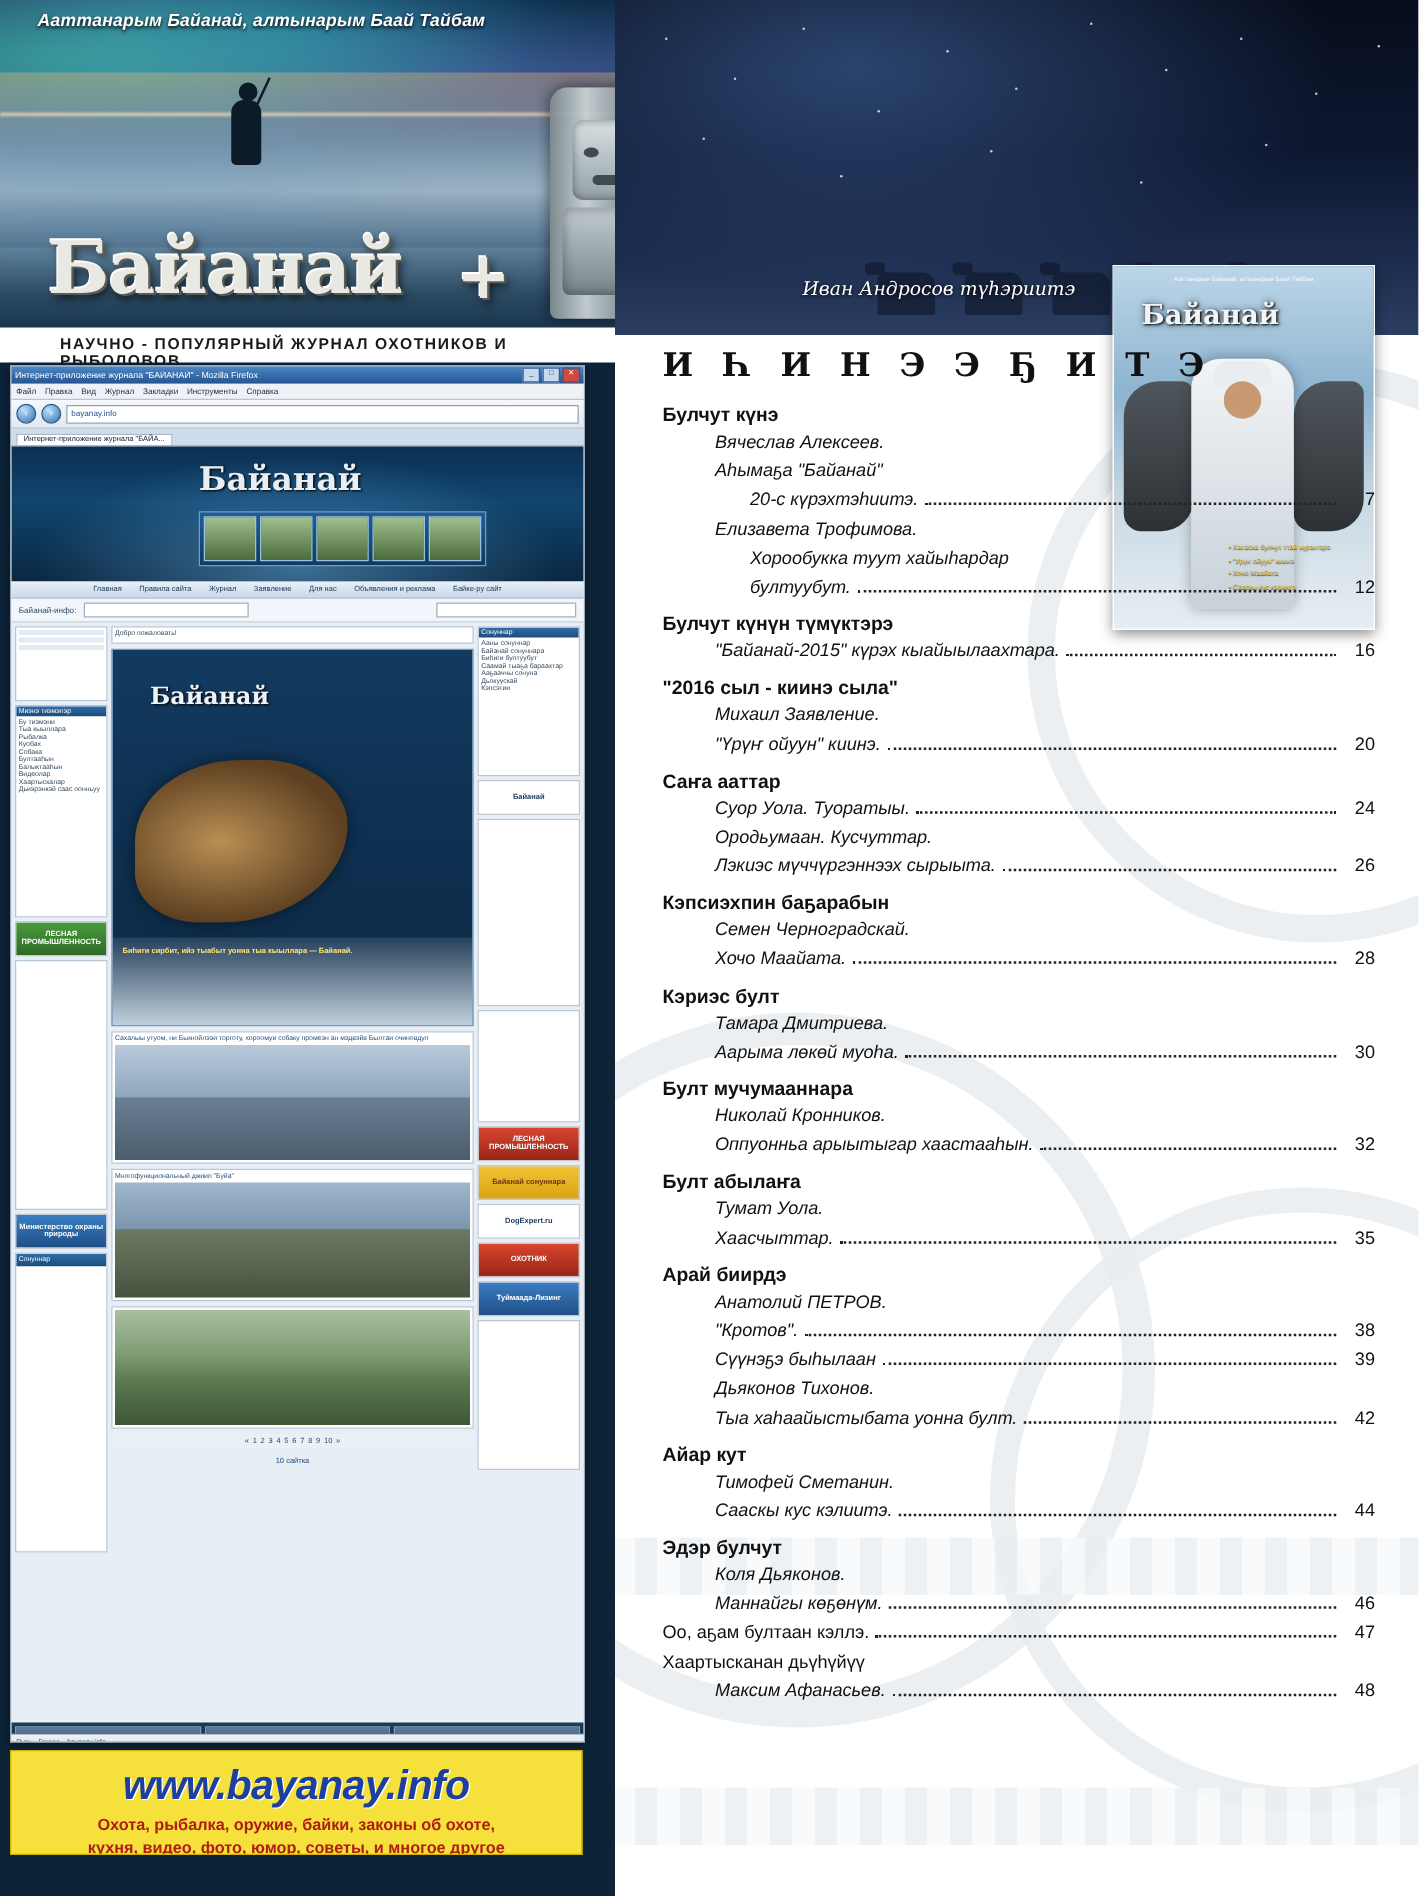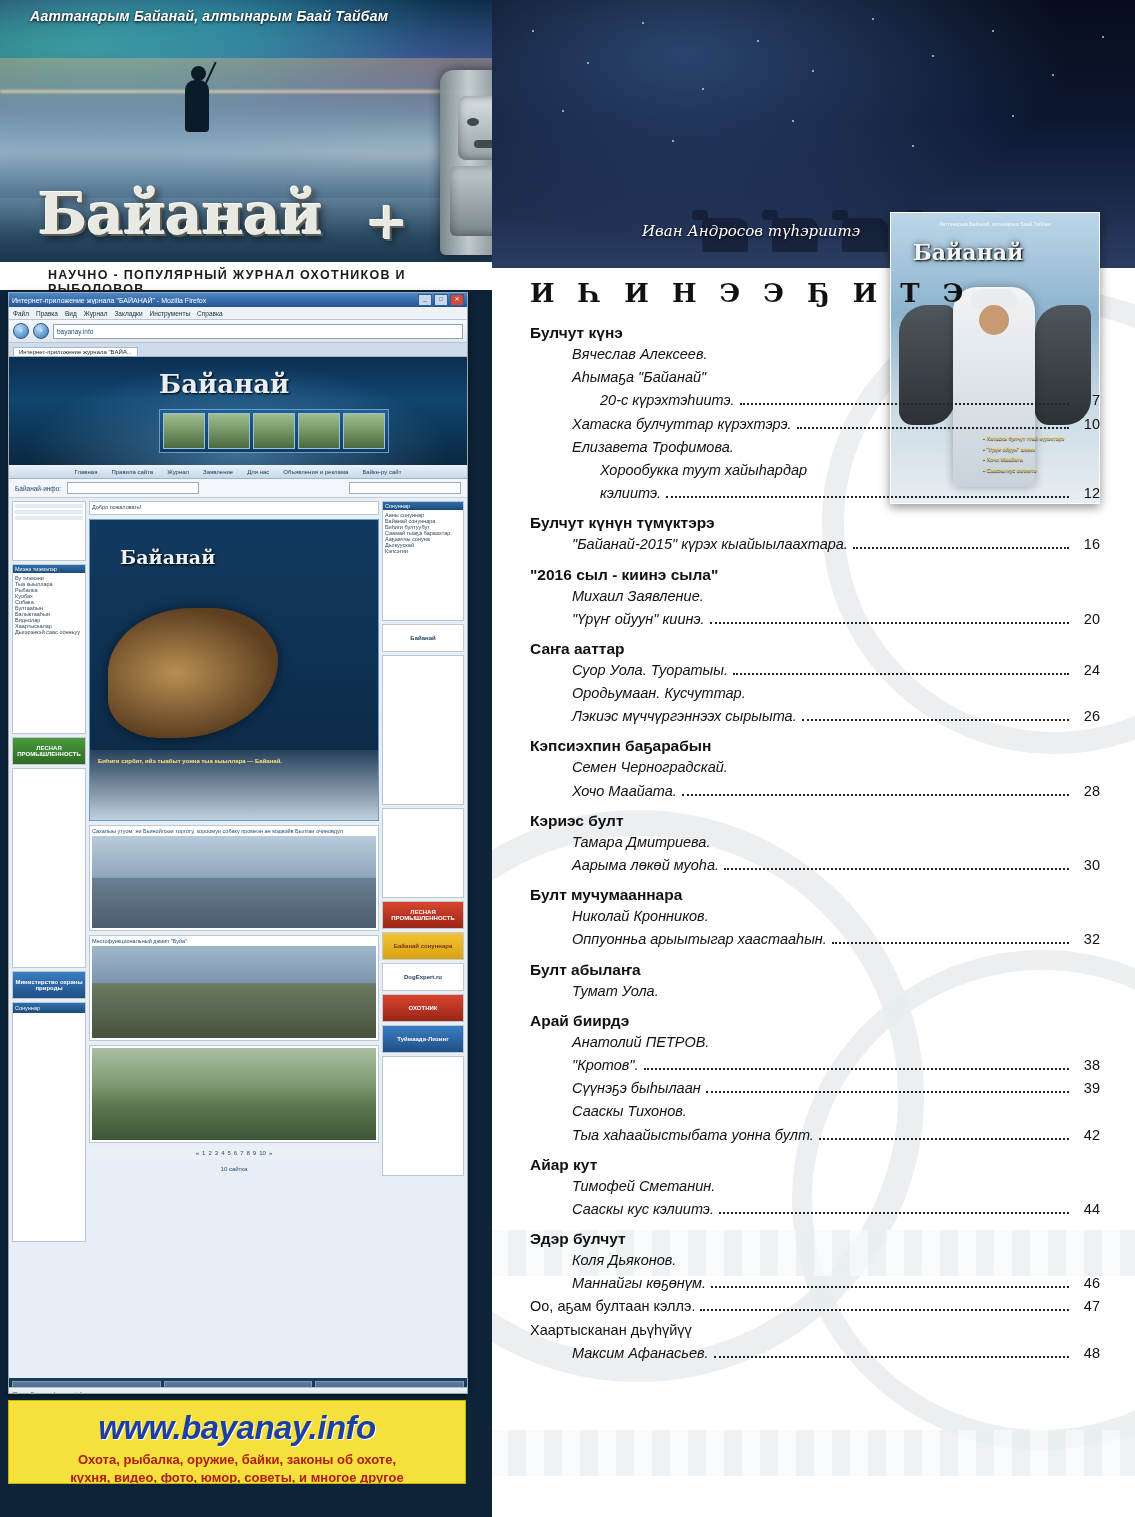--- a/index.html
+++ b/index.html
@@ -1007,32 +1007,27 @@
       <div class="author">Вячеслав Алексеев.</div>
       <div class="entry nodots">
         <span class="txt it">Аһымаҕа "Байанай"</span>
         <span class="dots"></span>
       </div>
       <div class="entry indent2">
         <span class="txt it">20-с күрэхтэһиитэ.</span>
         <span class="dots"></span>
         <span class="pg">7</span>
       </div>
-      <div class="entry">
-        <span class="txt it">Хатаска булчуттар күрэхтэрэ.</span>
-        <span class="dots"></span>
-        <span class="pg">10</span>
-      </div>
       <div class="author">Елизавета Трофимова.</div>
       <div class="entry indent2 nodots">
         <span class="txt it">Хорообукка туут хайыһардар</span>
         <span class="dots"></span>
       </div>
       <div class="entry indent2">
-        <span class="txt it">кэлиитэ.</span>
+        <span class="txt it">бултуубут.</span>
         <span class="dots"></span>
         <span class="pg">12</span>
       </div>
 
       <div class="sect">Булчут күнүн түмүктэрэ</div>
       <div class="entry">
         <span class="txt it">"Байанай-2015" күрэх кыайыылаахтара.</span>
         <span class="dots"></span>
         <span class="pg">16</span>
       </div>
@@ -1080,35 +1075,40 @@
       <div class="sect">Булт мучумааннара</div>
       <div class="author">Николай Кронников.</div>
       <div class="entry">
         <span class="txt it">Оппуонньа арыытыгар хаастааһын.</span>
         <span class="dots"></span>
         <span class="pg">32</span>
       </div>
 
       <div class="sect">Булт абылаҥа</div>
       <div class="author">Тумат Уола.</div>
+      <div class="entry">
+        <span class="txt it">Хаасчыттар.</span>
+        <span class="dots"></span>
+        <span class="pg">35</span>
+      </div>
 
       <div class="sect">Арай биирдэ</div>
       <div class="author">Анатолий ПЕТРОВ.</div>
       <div class="entry">
         <span class="txt it">"Кротов".</span>
         <span class="dots"></span>
         <span class="pg">38</span>
       </div>
       <div class="entry">
         <span class="txt it">Сүүнэҕэ быһылаан</span>
         <span class="dots"></span>
         <span class="pg">39</span>
       </div>
 
-      <div class="author">Сааскы Тихонов.</div>
+      <div class="author">Дьяконов Тихонов.</div>
       <div class="entry">
         <span class="txt it">Тыа хаһаайыстыбата уонна булт.</span>
         <span class="dots"></span>
         <span class="pg">42</span>
       </div>
 
       <div class="sect">Айар кут</div>
       <div class="author">Тимофей Сметанин.</div>
       <div class="entry">
         <span class="txt it">Сааскы кус кэлиитэ.</span>

